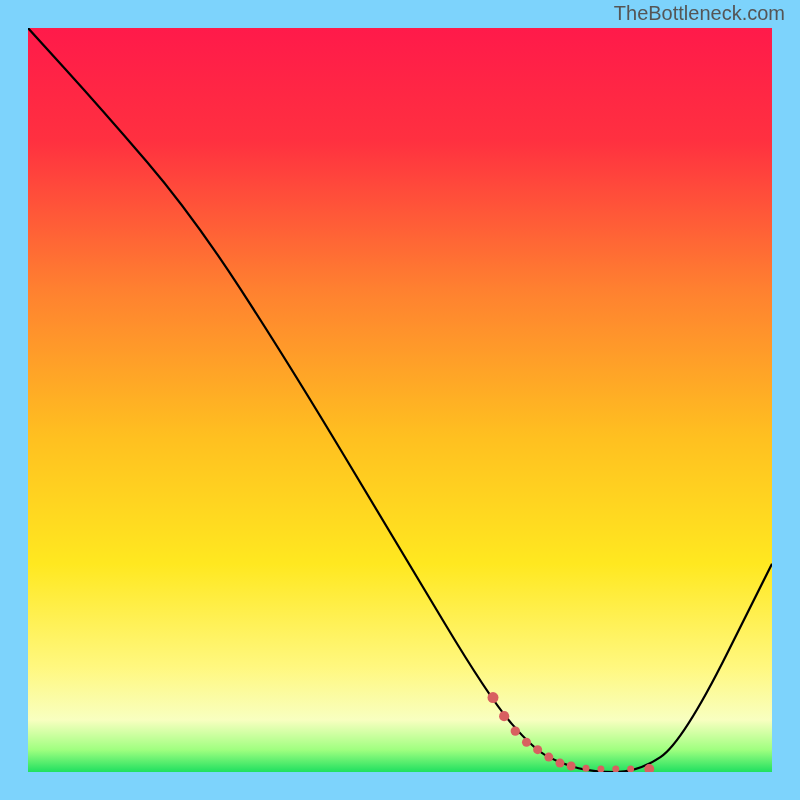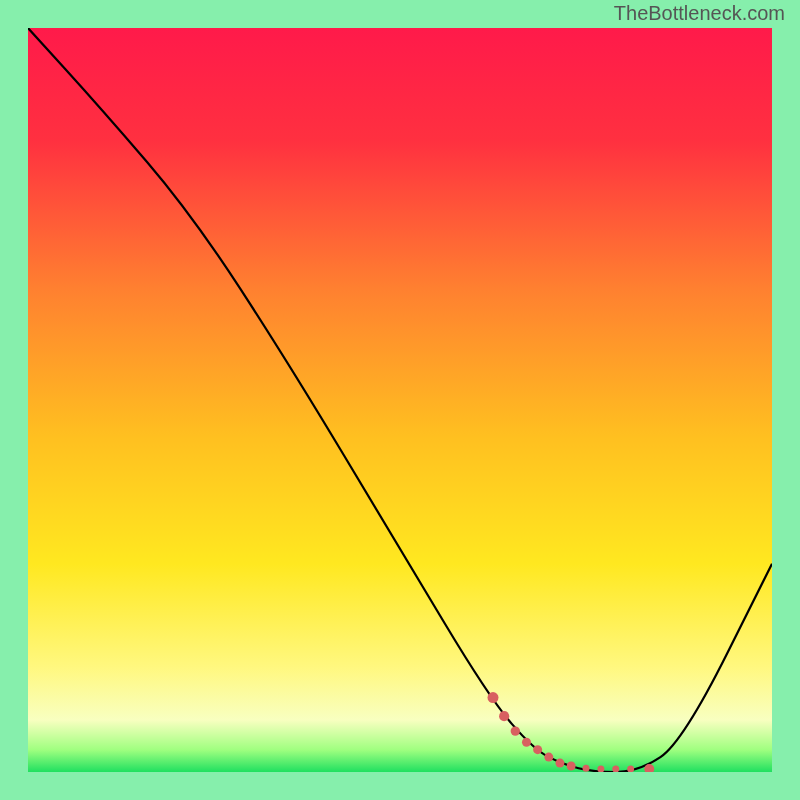--- a/index.html
+++ b/index.html
@@ -8,21 +8,21 @@
     width: 800px;
     height: 800px;
     background: #000;
     font-family: Arial, sans-serif;
     overflow: hidden;
   }
   .container {
     position: relative;
     width: 800px;
     height: 800px;
-    background: #86efac;
+    background: #7dd3fc;
   }
   .watermark {
     position: absolute;
     top: 2px;
     right: 15px;
     color: #555;
     font-size: 20px;
     font-weight: 500;
     z-index: 10;
   }

